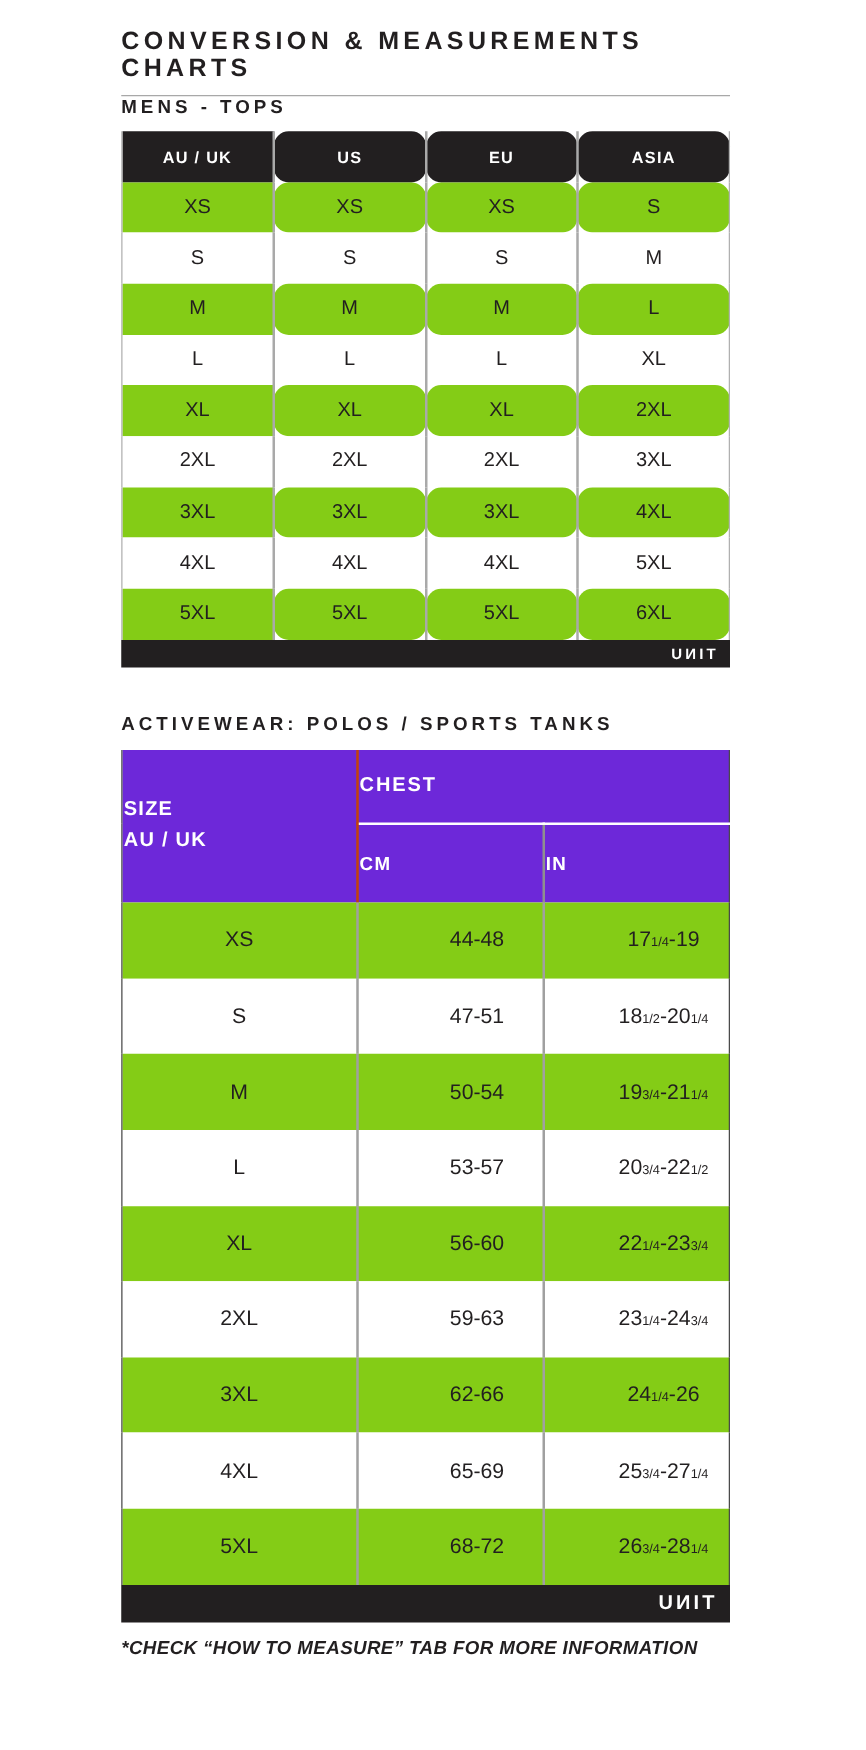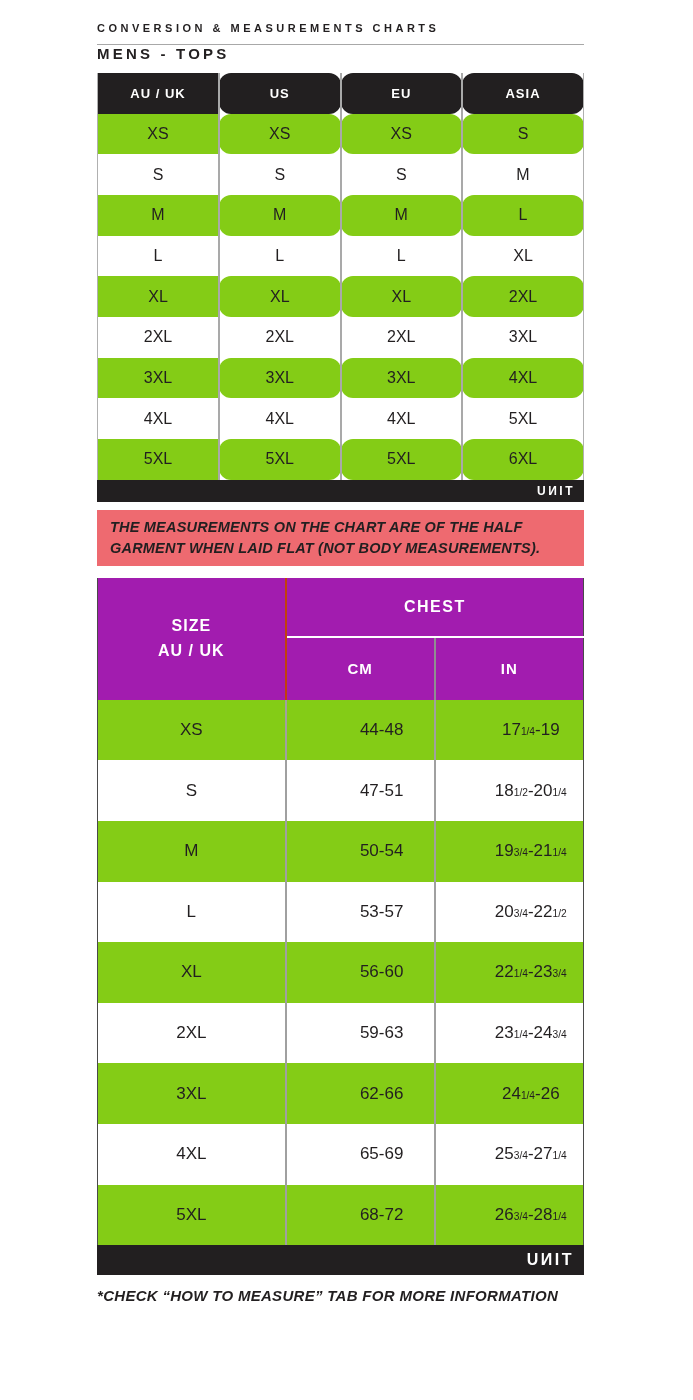--- a/index.html
+++ b/index.html
@@ -5,21 +5,21 @@
   html, body { margin:0; padding:0; background:#ffffff; }
   body {
     width:693px; height:1400px; overflow:hidden;
     font-family:"Liberation Sans", sans-serif;
     color:#221f20;
     -webkit-font-smoothing:antialiased;
   }
   .container { width:487px; margin:22px 0 0 97px; }
 
   .page-title {
-    font-size:11px; font-weight:700; letter-spacing:3.5px;
+    font-size:20px; font-weight:700; letter-spacing:3.5px;
     line-height:1.1; margin:0; padding-bottom:10px;
     border-bottom:1px solid #a8a8a8;
   }
   .section-heading {
     font-size:15px; font-weight:700; letter-spacing:3.2px;
     line-height:1.1; margin:0;
   }
   #mens-heading { margin-top:1px; }
   #activewear-heading { margin-top:38px; }
 
@@ -55,21 +55,21 @@
 
   
   .banner {
     margin-top:8px; background:#ee6a70; color:#221f20;
     font-weight:700; font-style:italic; font-size:14.5px;
     line-height:1.45; padding:7px 13px; letter-spacing:0.2px;
   }
 
   
   #activewear-table { margin-top:12px; border-left:1px solid #4a4a4a; border-right:1px solid #4a4a4a; }
-  #activewear-table th { background:#a21caf; color:#ffffff; font-weight:700; text-align:center; }
+  #activewear-table th { background:#6d28d9; color:#ffffff; font-weight:700; text-align:left; }
   th.size-header { width:38%; font-size:16px; line-height:1.55; letter-spacing:1px; border-right:2px solid #c2410c; }
   th.chest-header { height:56px; font-size:16px; letter-spacing:1.5px; border-bottom:2px solid #ffffff; }
   th.cm-header, th.in-header { height:60px; font-size:15px; letter-spacing:1px; }
   th.in-header { border-left:2px solid #8f8f8f; }
   #activewear-table td {
     height:58.6px; text-align:center; font-size:17px; font-weight:400; color:#221f20;
   }
   #activewear-table td + td { border-left:2px solid #a0a0a0;padding-left:44px; }
   .frac { font-size:0.6em; letter-spacing:0;text-align:center; }
 </style>
@@ -150,22 +150,22 @@
         </tbody>
     </table>
 
     <div class="brand-bar small">
       <span>UИIT</span>
     </div>
 
   </section>
 
   <section>
-
-    <div class="banner">THE MEASUREMENTS ON THE CHART ARE OF THE HALF GARMENT WHEN LAID FLAT (NOT BODY MEASUREMENTS).</div>
+    <h2 class="section-heading" id="activewear-heading">ACTIVEWEAR: POLOS / SPORTS TANKS</h2>
+
 
     <table id="activewear-table">
       <thead>
         <tr>
           <th class="size-header" rowspan="2">
             <div>SIZE</div>
             <div>AU / UK</div>
           </th>
           <th class="chest-header" colspan="2">CHEST</th>
         </tr>

